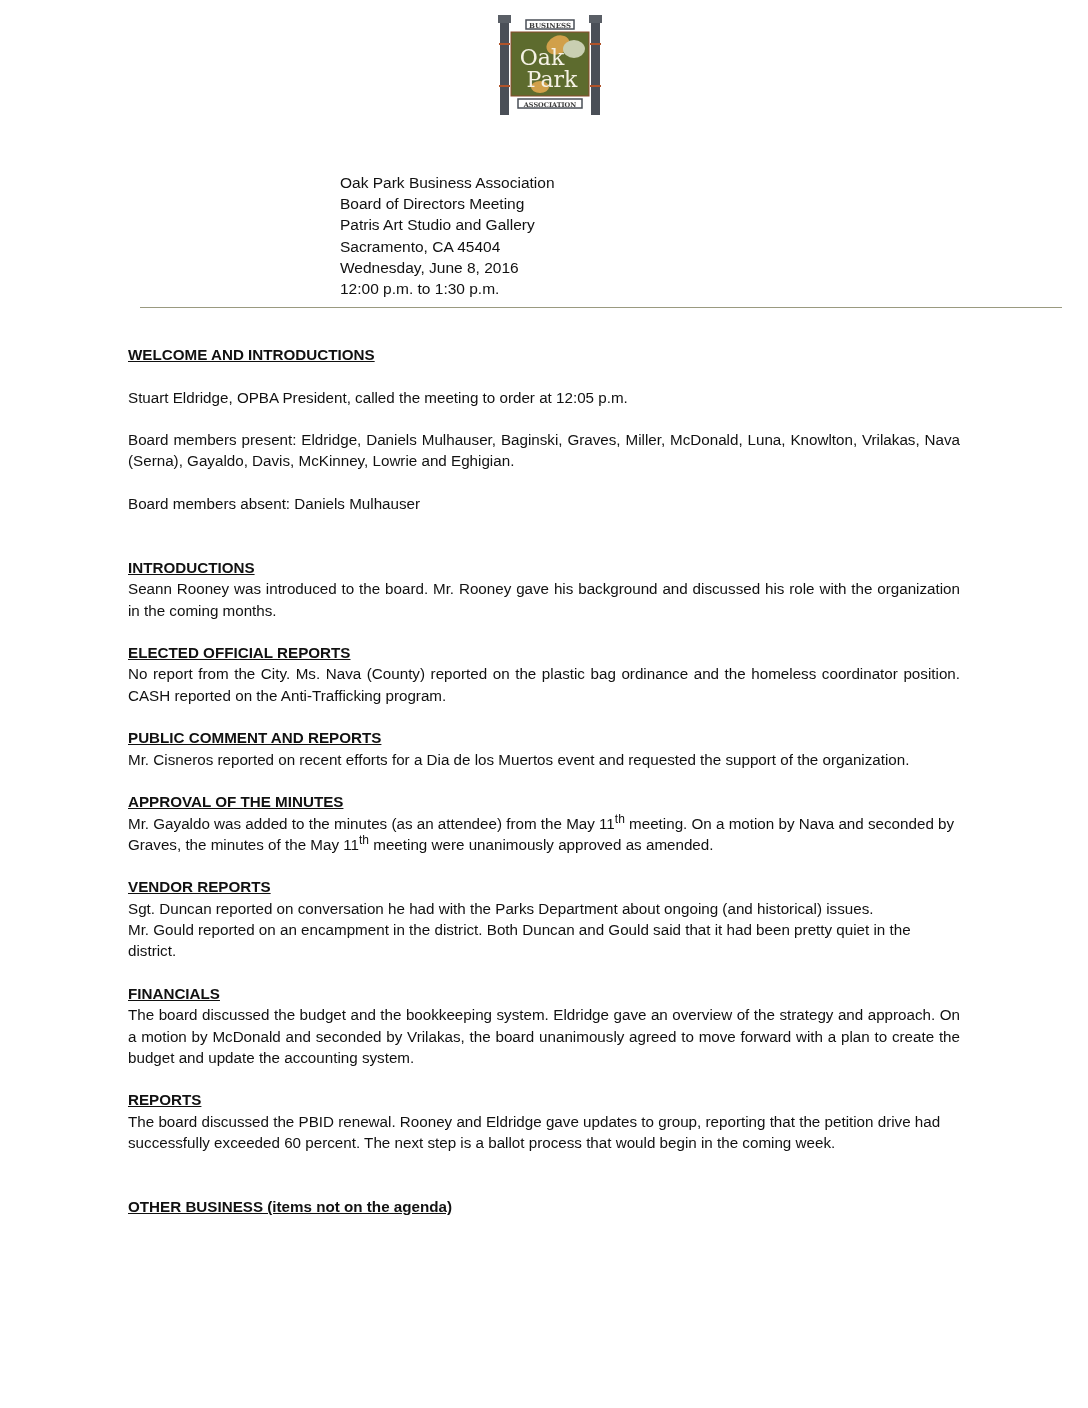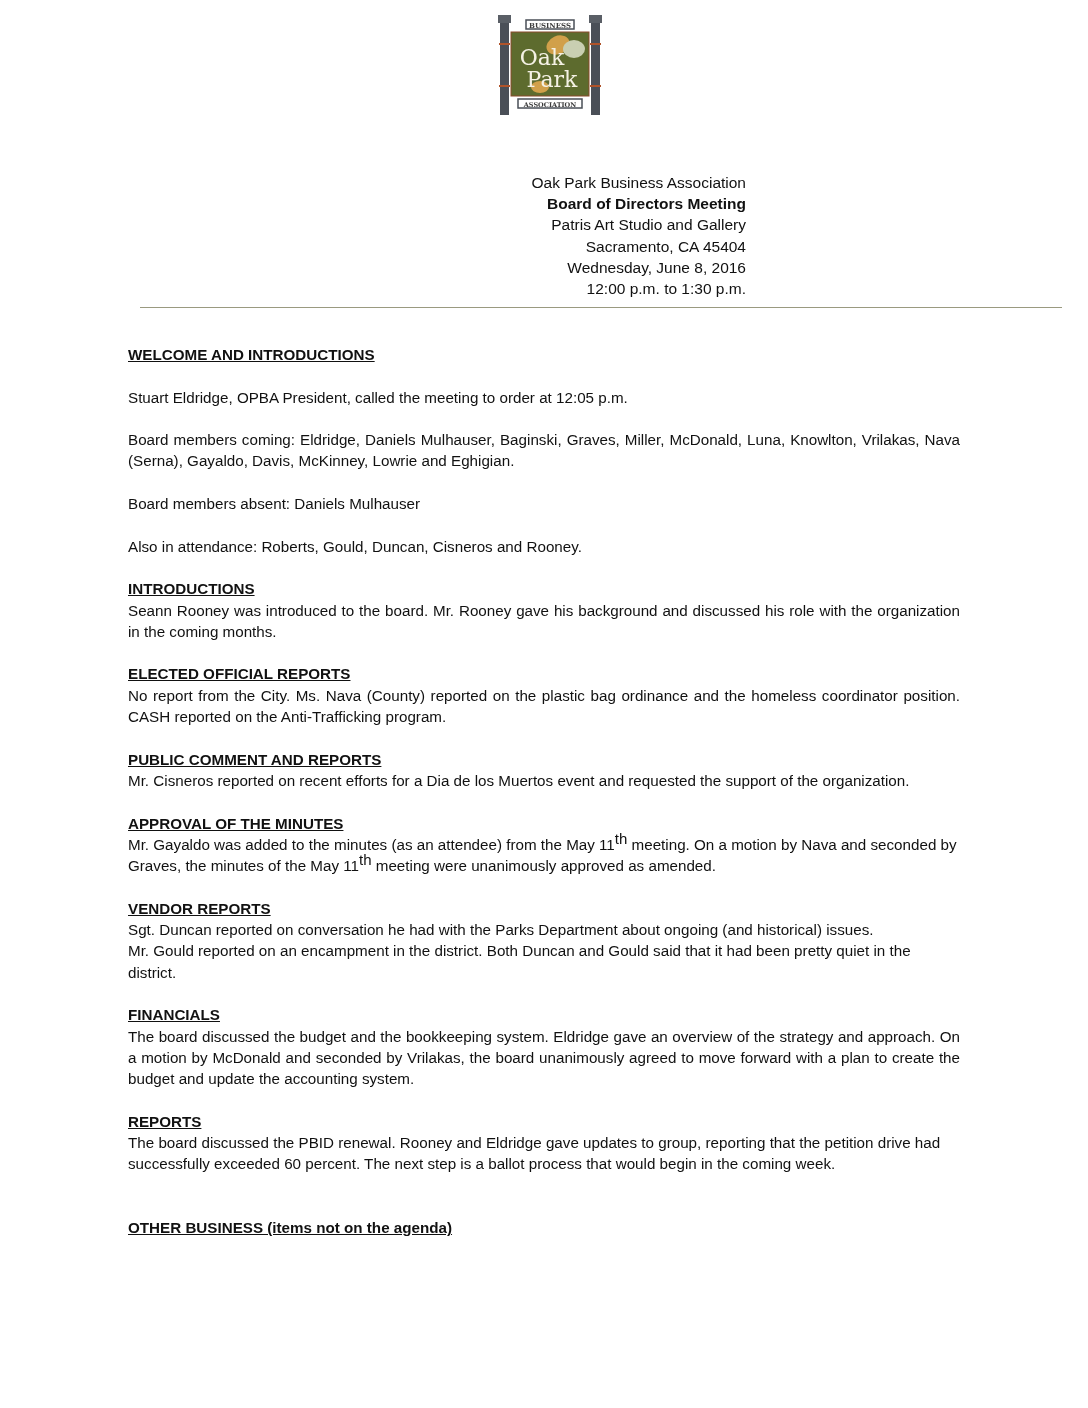--- a/index.html
+++ b/index.html
@@ -1,30 +1,30 @@
 <!DOCTYPE html>
 <html><head>
 <meta charset="utf-8">
 <style>
   html, body { margin: 0; padding: 0; background: #ffffff; }
   body { width: 1088px; height: 1408px; position: relative; overflow: hidden;
          font-family: "Liberation Sans", "DejaVu Sans", sans-serif; color: #111; }
   .logo { position: absolute; left: 496px; top: 15px; width: 108px; height: 104px; }
-  .header { position: absolute; left: 340px; top: 172px; width: 406px; text-align: right;
+  .header { position: absolute; left: 340px; top: 172px; width: 406px; text-align: left;
             font-size: 15.5px; line-height: 21.2px; }
-  .header .bold { font-weight: bold; }
+  .header .bold { font-weight: normal; }
   .rule { position: absolute; left: 140px; top: 307px; width: 922px; height: 0;
           border-top: 1.5px solid #9a9a80; }
   .content { position: absolute; left: 128px; top: 344px; width: 832px;
              font-size: 15.2px; line-height: 21.3px; }
   .content p { margin: 0; text-align: justify; }
   .content .left { text-align: left; }
   .heading { font-weight: bold; text-decoration: underline; display: block; }
   .gap { height: 21.3px; }
-  sup { font-size: 15px; line-height: 0; }
+  sup { font-size: 12px; line-height: 0; }
 </style>
 </head>
 <body>
 
 <div class="logo">
   <svg width="108" height="104" viewBox="0 0 108 104">
 
     <rect x="4" y="4" width="9" height="96" fill="#4a4f57"></rect>
     <rect x="2" y="0" width="13" height="8" fill="#5a5f66"></rect>
     <rect x="95" y="4" width="9" height="96" fill="#4a4f57"></rect>
@@ -61,25 +61,24 @@
   <div>12:00 p.m. to 1:30 p.m.</div>
 </div>
 
 <div class="rule"></div>
 
 <div class="content">
   <span class="heading">WELCOME AND INTRODUCTIONS</span>
   <div class="gap"></div>
   <p class="left">Stuart Eldridge, OPBA President, called the meeting to order at 12:05 p.m.</p>
   <div class="gap"></div>
-  <p>Board members coming: Eldridge, Daniels Mulhauser, Baginski, Graves, Miller, McDonald, Luna, Knowlton, Vrilakas, Nava (Serna), Gayaldo, Davis, McKinney, Lowrie and Eghigian.</p>
+  <p>Board members present: Eldridge, Daniels Mulhauser, Baginski, Graves, Miller, McDonald, Luna, Knowlton, Vrilakas, Nava (Serna), Gayaldo, Davis, McKinney, Lowrie and Eghigian.</p>
   <div class="gap"></div>
   <p class="left">Board members absent: Daniels Mulhauser</p>
   <div class="gap"></div>
-  <p class="left">Also in attendance:  Roberts, Gould, Duncan, Cisneros and Rooney.</p>
   <div class="gap"></div>
 
   <span class="heading">INTRODUCTIONS</span>
   <p>Seann Rooney was introduced to the board.  Mr. Rooney gave his background and discussed his role with the organization in the coming months.</p>
   <div class="gap"></div>
 
   <span class="heading">ELECTED OFFICIAL REPORTS</span>
   <p>No report from the City.  Ms. Nava (County) reported on the plastic bag ordinance and the homeless coordinator position.  CASH reported on the Anti-Trafficking program.</p>
   <div class="gap"></div>
 

